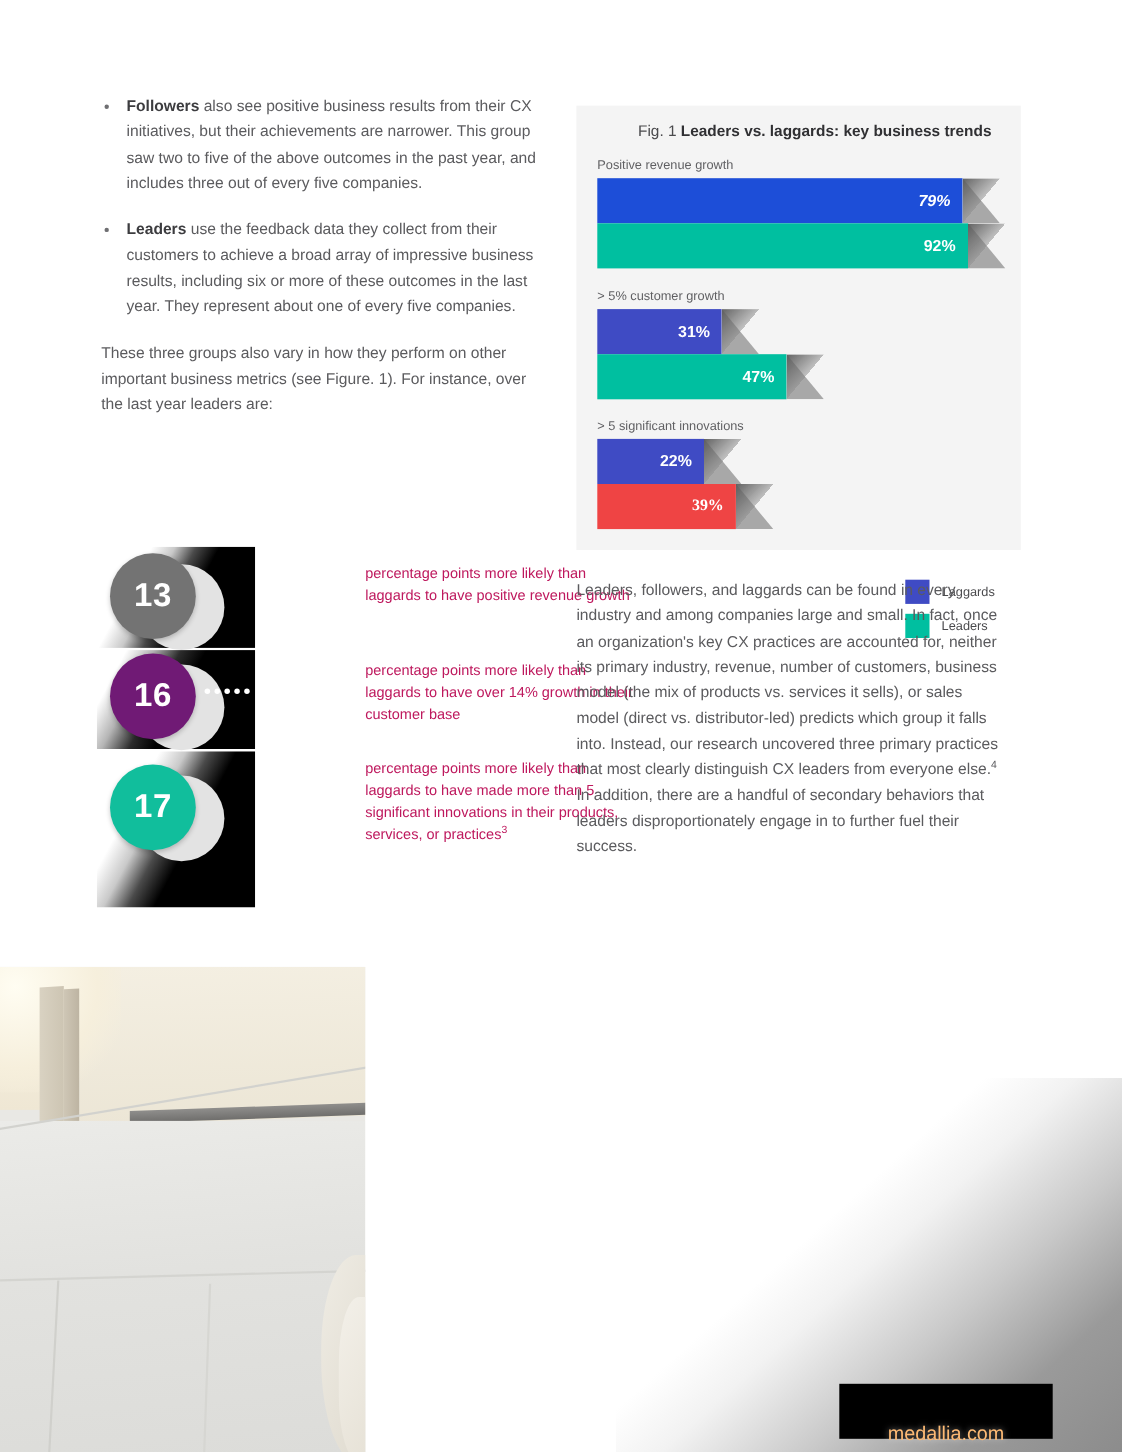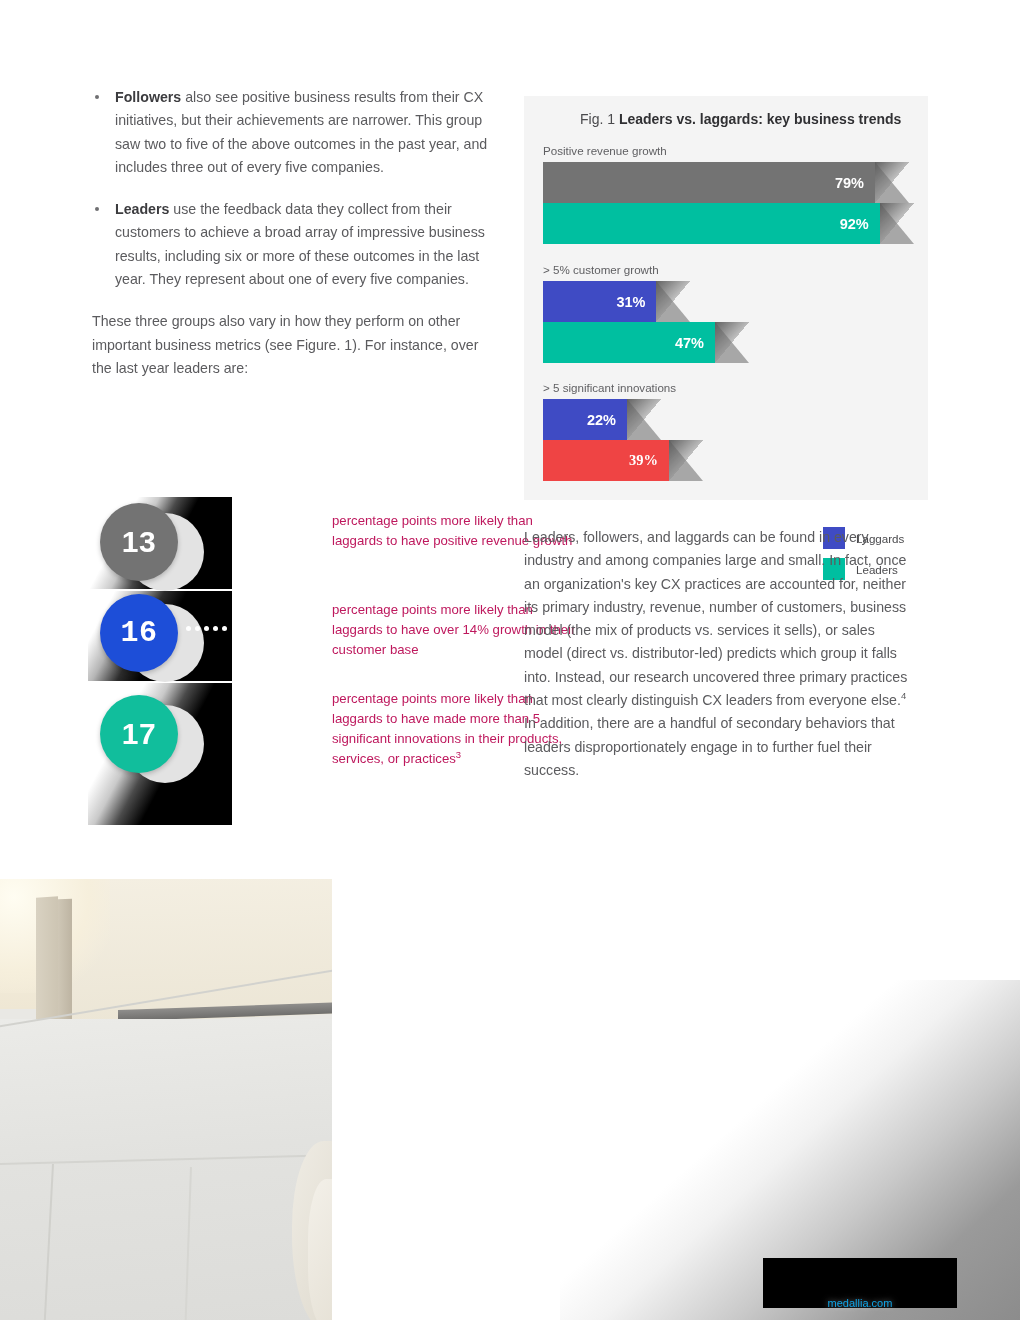--- a/index.html
+++ b/index.html
@@ -146,21 +146,21 @@
 
   .corner-grad{
     position:absolute;left:560px;top:980px;width:460px;height:340px;
     background:linear-gradient(138deg,#ffffff 0%,#ffffff 40%,#f2f2f2 50%,#c9c9c9 66%,#9a9a9a 82%,#8c8c8c 100%);
   }
   .url-box{
     position:absolute;left:763px;top:1258px;width:194px;height:50px;
     background:#000000;display:flex;align-items:center;justify-content:center;
   }
   .url-box span{
-    font-size:11px;color:#0ea5e9;text-shadow:0 0 6px rgba(255,255,255,.55);margin-top:40px;
+    font-size:18px;color:#fdba74;text-shadow:0 0 6px rgba(255,255,255,.55);margin-top:40px;
   }
 </style>
 </head>
 <body>
 
 <div class="page">
 
   <div class="left-col">
     <ul class="bullets">
       <li>
@@ -194,21 +194,21 @@
     <div class="shadow-circle" style="left:38px;top:208px;"></div>
 
     <div class="stat-row" style="top:0;">
       <div class="circle" id="c0" style="top: 6px; background: #737373;">
         <span>13</span>
       </div>
       <div class="stat-text" style="top:14px;">percentage points more likely than laggards to have positive revenue growth</div>
     </div>
 
     <div class="stat-row" style="top:91px;">
-      <div class="circle" id="c1" style="top: 6px; background: #1d4ed8; font-family: Liberation Mono, monospace;">
+      <div class="circle" id="c1" style="top: 6px; background: #701a75;">
         <span>16</span>
       </div>
       <div class="dots-conn" style="left:98px;top:38px;">
         <i></i>
           <i></i>
           <i></i>
           <i></i>
           <i></i>
       </div>
       <div class="stat-text" style="top:12px;">percentage points more likely than laggards to have over 14% growth in their customer base</div>
@@ -223,21 +223,21 @@
   </div>
 
   <div class="figure">
 
     <div class="fig-title">
       <span>Fig. 1 </span><b>Leaders vs. laggards: key business trends</b>
     </div>
 
     <div class="group-label" style="top:48px;">Positive revenue growth</div>
     <div class="bar-wrap" style="top:66px;">
-      <div class="bar" id="b0s0" style="width: 332px; background: #737373;">
+      <div class="bar" id="b0s0" style="width: 332px; background: #1d4ed8; font-style: italic;">
         <span>79%</span>
         <span class="corner"></span>
       </div>
     </div>
     <div class="bar-wrap" style="top:107px;">
       <div class="bar" id="b0s1" style="width: 336.72px; background: rgb(0, 191, 160);">
         <span>92%</span>
         <span class="corner"></span>
       </div>
     </div>
@@ -251,21 +251,21 @@
     </div>
     <div class="bar-wrap" style="top:226px;">
       <div class="bar" id="b1s1" style="width: 172.02px; background: rgb(0, 191, 160);">
         <span>47%</span>
         <span class="corner"></span>
       </div>
     </div>
 
     <div class="group-label" style="top:285px;">&gt; 5 significant innovations</div>
     <div class="bar-wrap" style="top:303px;">
-      <div class="bar" id="b2s0" style="width: 84px; background: rgb(63, 75, 196);">
+      <div class="bar" id="b2s0" style="width: 97px; background: rgb(63, 75, 196);">
         <span>22%</span>
         <span class="corner"></span>
       </div>
     </div>
     <div class="bar-wrap" style="top:344px;">
       <div class="bar" id="b2s1" style="width: 126px; background: #ef4444; font-family: Liberation Serif, serif;">
         <span>39%</span>
         <span class="corner"></span>
       </div>
     </div>

